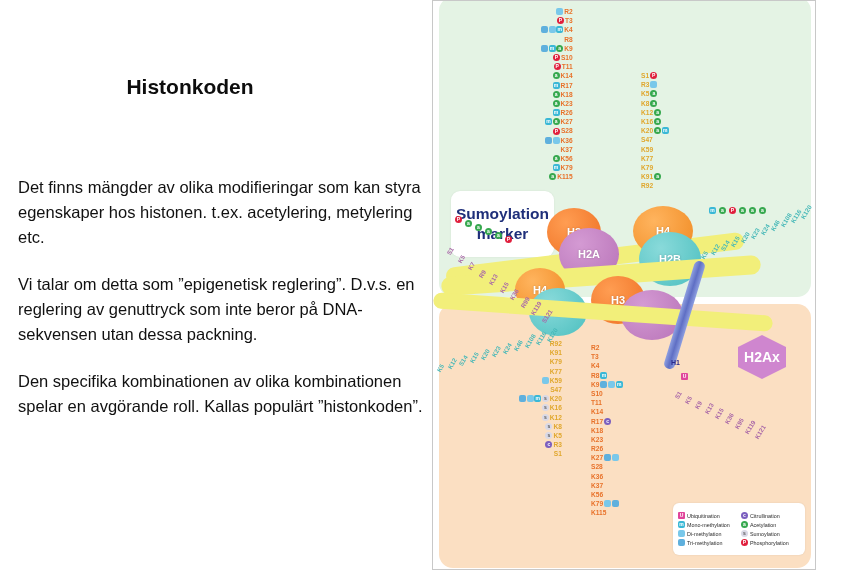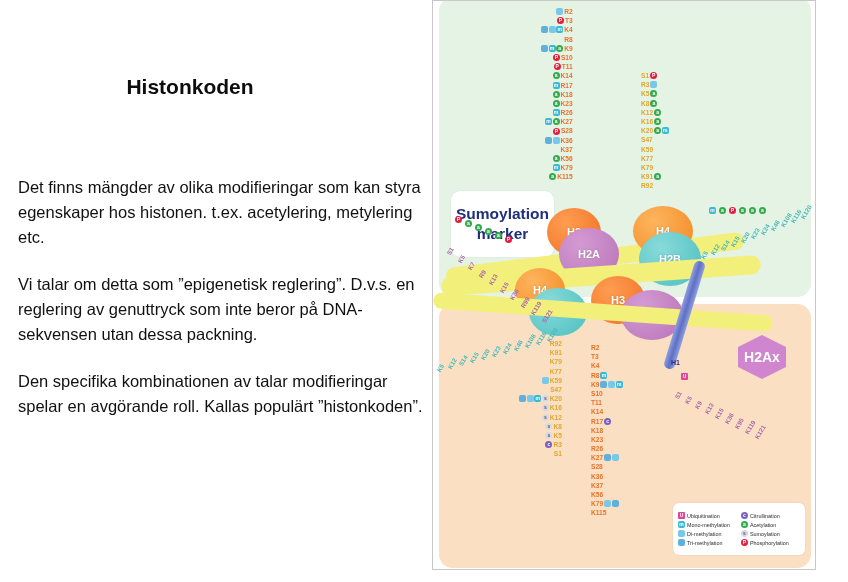--- a/index.html
+++ b/index.html
@@ -83,21 +83,21 @@
 </style>
 </head>
 <body>
 
 <div id="slide-text">
   <div id="slide-title">Histonkoden</div>
   <div id="body-blocks">
     <p class="para">Det finns mängder av olika modifieringar som kan styra egenskaper hos histonen.
 t.ex. acetylering, metylering etc.</p>
     <p class="para">Vi talar om detta som ”epigenetisk reglering”. D.v.s. en reglering av genuttryck som inte beror på DNA-sekvensen utan dessa packning.</p>
-    <p class="para">Den specifika kombinationen av talar modifieringar spelar en avgörande roll. Kallas populärt ”histonkoden”.</p>
+    <p class="para">Den specifika kombinationen av olika kombinationen spelar en avgörande roll. Kallas populärt ”histonkoden”.</p>
   </div>
 </div>
 
 <div id="figure-frame">
  <div id="figure-inner">
 
   <div class="panel" id="panel-active"></div>
 
   <div class="panel" id="panel-repressive"></div>
 

